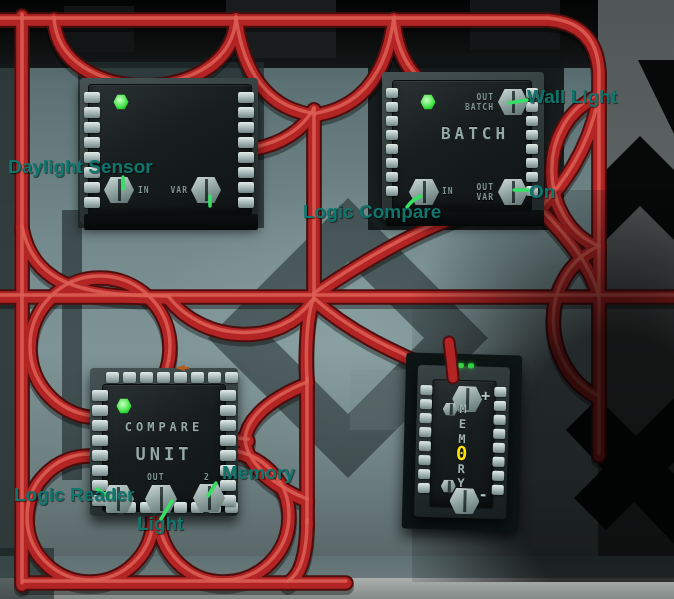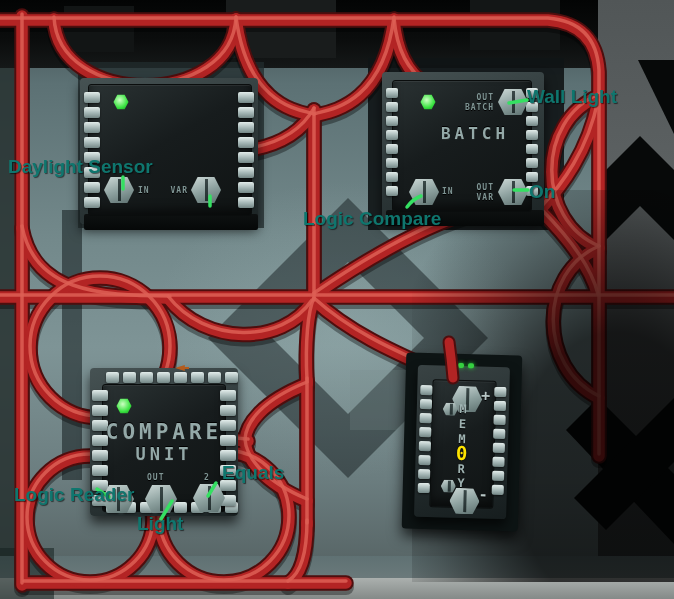--- a/index.html
+++ b/index.html
@@ -362,21 +362,21 @@
         <div class="pin"></div>
         <div class="pin"></div>
         <div class="pin"></div>
         <div class="pin"></div>
         <div class="pin"></div>
         <div class="pin"></div>
         <div class="pin"></div>
         <div class="pin"></div>
       </div>
     <div class="abs led" style="left:26px;top:30px;"></div>
-    <div class="abs title" style="left:0;top:52px;font-size:21px;">COMPARE</div>
+    <div class="abs title" style="left:0;top:52px;font-size:12px;">COMPARE</div>
     <div class="abs title" style="left:0;top:76px;font-size:17px;">UNIT</div>
     <div class="abs screw" style="left:12px;top:117px;width:32px;height:28px;"></div>
     <div class="abs port" style="left:57px;top:105px;">OUT</div>
     <div class="abs screw" style="left:55px;top:117px;width:32px;height:28px;"></div>
     <div class="abs port" style="left:114px;top:105px;">2</div>
     <div class="abs screw" style="left:103px;top:116px;width:32px;height:28px;"></div>
     <div class="abs orange-mark" style="left:85px;top:-3px;"></div>
   </div>
 
   <div class="abs" style="left:404px;top:354px;width:116px;height:176px;z-index:10;transform:rotate(1.5deg);">
@@ -428,20 +428,20 @@
       <path d="M 407,207 Q 413,199 421,196"></path>
       <path d="M 509,103 L 527,100"></path>
       <path d="M 514,190 L 528,190"></path>
       <path d="M 97,489 L 109,497"></path>
       <path d="M 172,501 L 161,519"></path>
       <path d="M 208,496 L 216,483"></path>
     </g>
   </svg>
 
   <div class="ann" style="left:8px;top:156px;">Daylight Sensor</div>
-  <div class="ann" style="left:303px;top:208px;">Logic Compare</div>
+  <div class="ann" style="left:303px;top:201px;">Logic Compare</div>
   <div class="ann" style="left:527px;top:86px;">Wall Light</div>
   <div class="ann" style="left:529px;top:181px;">On</div>
   <div class="ann" style="left:14px;top:484px;">Logic Reader</div>
   <div class="ann" style="left:137px;top:513px;">Light</div>
-  <div class="ann" style="left:222px;top:462px;">Equals</div>
+  <div class="ann" style="left:222px;top:462px;">Memory</div>
 
 </div>
 
 </body></html>

